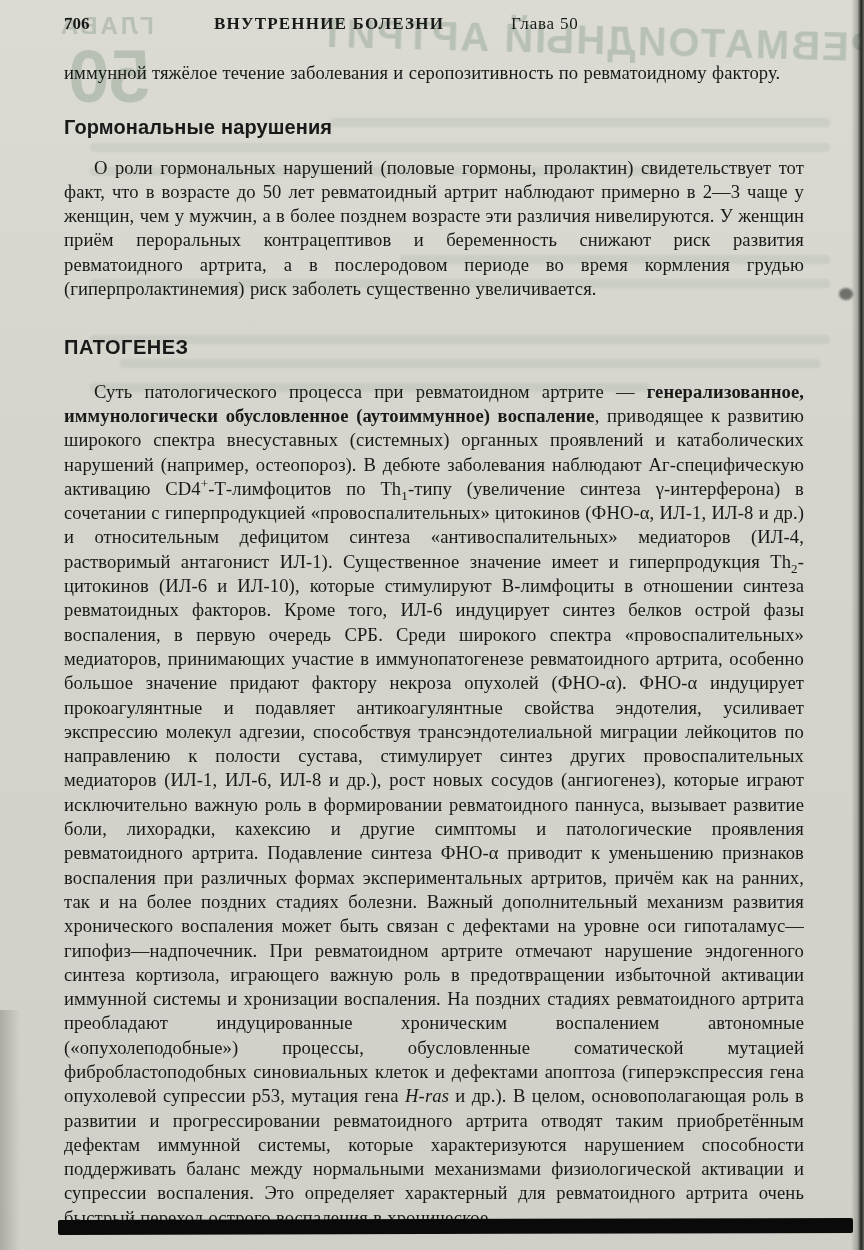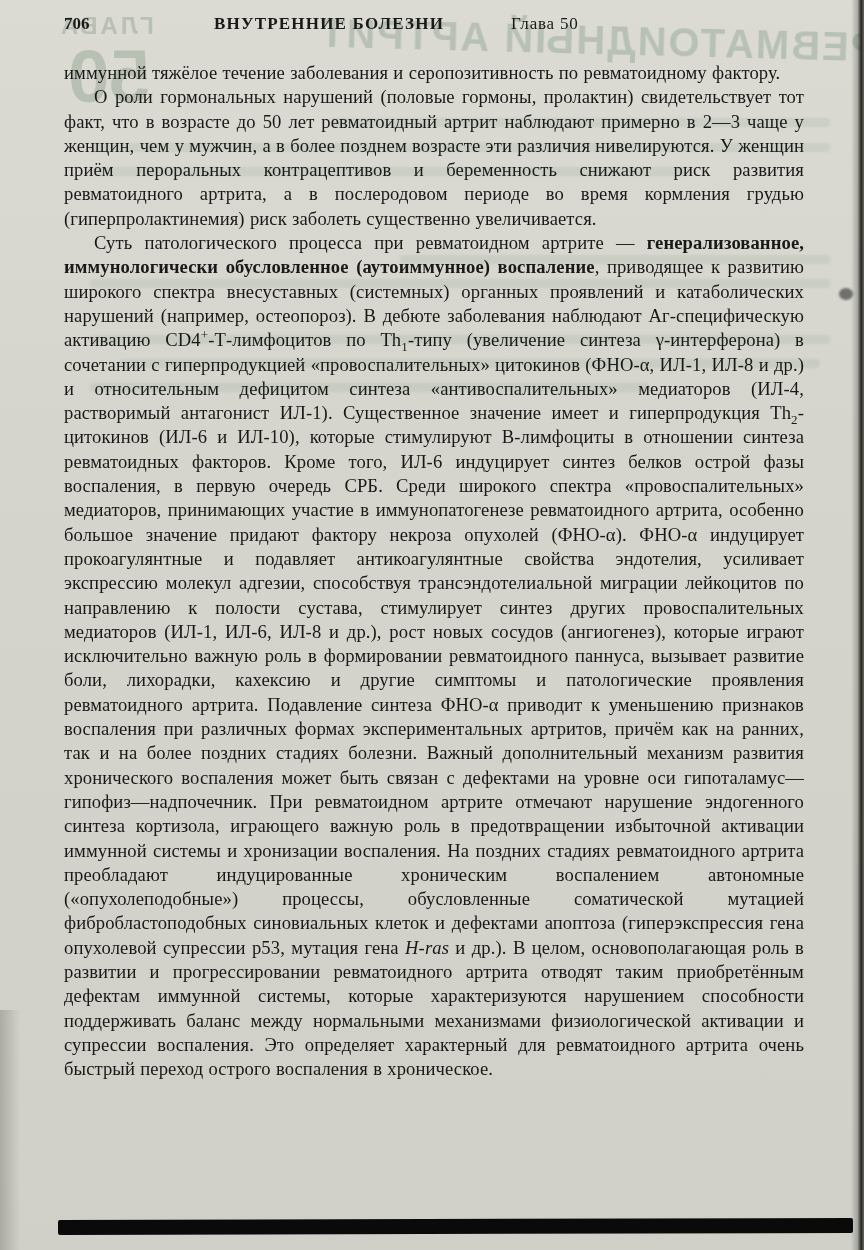--- a/index.html
+++ b/index.html
@@ -83,21 +83,23 @@
 
   <div class="text-block">
     <div class="header">
       <span class="page-num">706</span>
       <span class="book-title">ВНУТРЕННИЕ БОЛЕЗНИ</span>
       <span class="chapter">Глава 50</span>
     </div>
 
     <div class="content">
         <p class="para"><span>иммунной тяжёлое течение заболевания и серопозитивность по ревматоидному фактору.</span></p>
+        <div class="heading">Гормональные нарушения</div>
         <p class="para indent"><span>О роли гормональных нарушений (половые гормоны, пролактин) свидетельствует тот факт, что в возрасте до 50 лет ревматоидный артрит наблюдают примерно в 2—3 чаще у женщин, чем у мужчин, а в более позднем возрасте эти различия нивелируются. У женщин приём пероральных контрацептивов и беременность снижают риск развития ревматоидного артрита, а в послеродовом периоде во время кормления грудью (гиперпролактинемия) риск заболеть существенно увеличивается.</span></p>
+        <div class="heading-caps">ПАТОГЕНЕЗ</div>
         <p class="para indent"><span>Суть патологического процесса при ревматоидном артрите — </span><span style="font-weight: bold;">генерализованное, иммунологически обусловленное (аутоиммунное) воспаление</span><span>, приводящее к развитию широкого спектра внесуставных (системных) органных проявлений и катаболических нарушений (например, остеопороз). В дебюте заболевания наблюдают Аг-специфическую активацию CD4</span><sup>+</sup><span>-Т-лимфоцитов по Th</span><sub>1</sub><span>-типу (увеличение синтеза γ-интерферона) в сочетании с гиперпродукцией «провоспалительных» цитокинов (ФНО-α, ИЛ-1, ИЛ-8 и др.) и относительным дефицитом синтеза «антивоспалительных» медиаторов (ИЛ-4, растворимый антагонист ИЛ-1). Существенное значение имеет и гиперпродукция Th</span><sub>2</sub><span>-цитокинов (ИЛ-6 и ИЛ-10), которые стимулируют В-лимфоциты в отношении синтеза ревматоидных факторов. Кроме того, ИЛ-6 индуцирует синтез белков острой фазы воспаления, в первую очередь СРБ. Среди широкого спектра «провоспалительных» медиаторов, принимающих участие в иммунопатогенезе ревматоидного артрита, особенно большое значение придают фактору некроза опухолей (ФНО-α). ФНО-α индуцирует прокоагулянтные и подавляет антикоагулянтные свойства эндотелия, усиливает экспрессию молекул адгезии, способствуя трансэндотелиальной миграции лейкоцитов по направлению к полости сустава, стимулирует синтез других провоспалительных медиаторов (ИЛ-1, ИЛ-6, ИЛ-8 и др.), рост новых сосудов (ангиогенез), которые играют исключительно важную роль в формировании ревматоидного паннуса, вызывает развитие боли, лихорадки, кахексию и другие симптомы и патологические проявления ревматоидного артрита. Подавление синтеза ФНО-α приводит к уменьшению признаков воспаления при различных формах экспериментальных артритов, причём как на ранних, так и на более поздних стадиях болезни. Важный дополнительный механизм развития хронического воспаления может быть связан с дефектами на уровне оси гипоталамус—гипофиз—надпочечник. При ревматоидном артрите отмечают нарушение эндогенного синтеза кортизола, играющего важную роль в предотвращении избыточной активации иммунной системы и хронизации воспаления. На поздних стадиях ревматоидного артрита преобладают индуцированные хроническим воспалением автономные («опухолеподобные») процессы, обусловленные соматической мутацией фибробластоподобных синовиальных клеток и дефектами апоптоза (гиперэкспрессия гена опухолевой супрессии p53, мутация гена </span><span style="font-style: italic;">H-ras</span><span> и др.). В целом, основополагающая роль в развитии и прогрессировании ревматоидного артрита отводят таким приобретённым дефектам иммунной системы, которые характеризуются нарушением способности поддерживать баланс между нормальными механизмами физиологической активации и супрессии воспаления. Это определяет характерный для ревматоидного артрита очень быстрый переход острого воспаления в хроническое.</span></p>
       </div>
   </div>
 
   <div class="smudge"></div>
   <div class="scan-bar-bottom"></div>
   <div class="edge-right"></div>
   <div class="edge-left-bottom"></div>
 </div>
 

